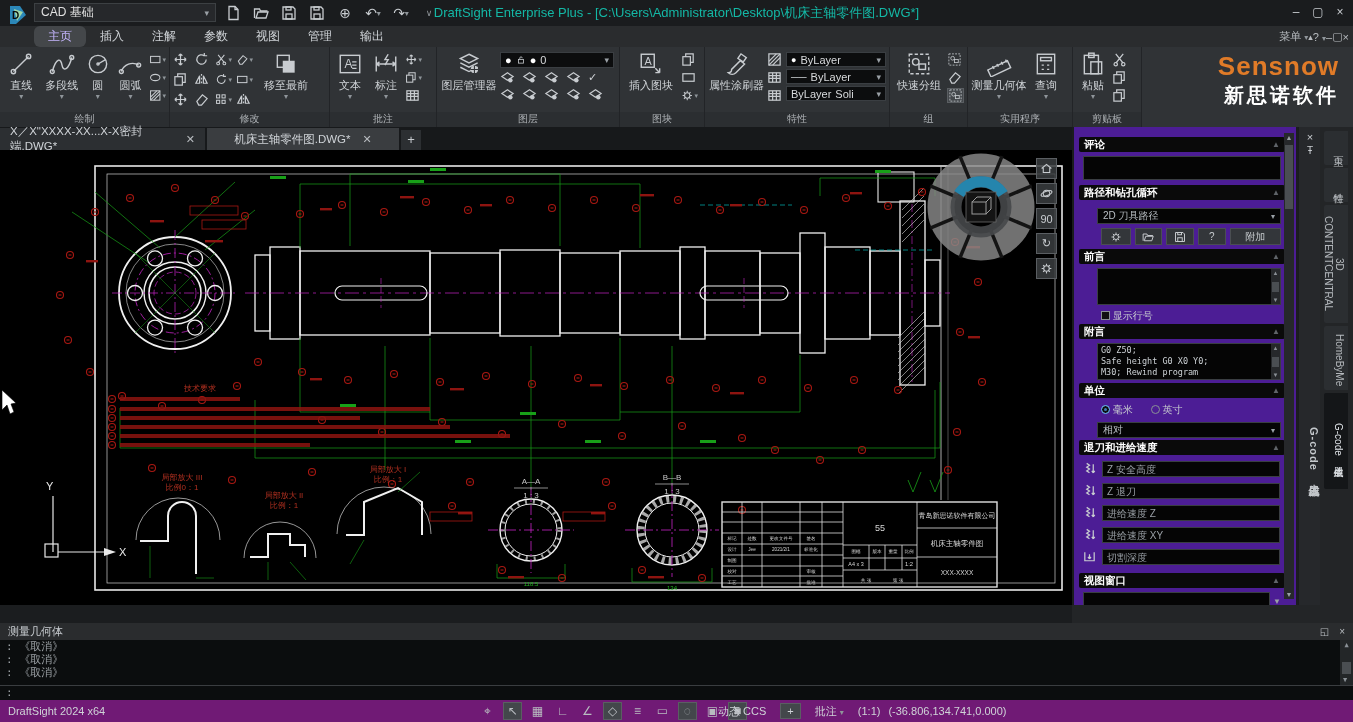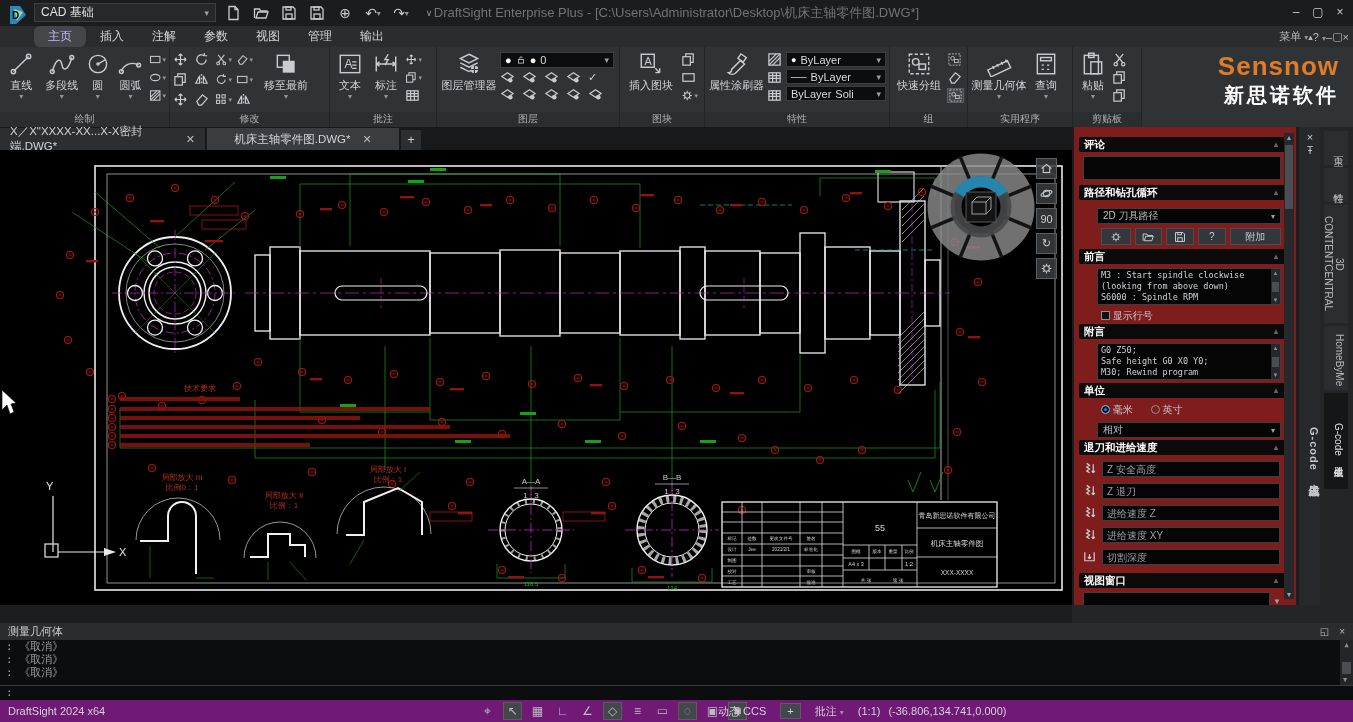--- a/index.html
+++ b/index.html
@@ -11,21 +11,21 @@
 
   
   #titlebar { position:absolute; left:0; top:0; width:1353px; height:26px; background:#1a1c1e; }
   #dslogo { position:absolute; left:6px; top:3px; width:24px; height:24px; }
   #wscombo { position:absolute; left:34px; top:3px; width:182px; height:19px; background:#26282b;
     border:1px solid #3c4043; font-size:12px; color:#e0e0e0; display:flex; align-items:center; padding:0 6px; }
   #wscombo .car { margin-left:auto; color:#9aa0a6; font-size:9px; }
   .qat { position:absolute; top:3px; height:20px; display:flex; align-items:center; gap:10px; left:224px; }
   .qbtn { width:18px; height:18px; display:flex; align-items:center; justify-content:center; color:#c8ccd0; font-size:14px; }
   #wtitle { position:absolute; left:0; right:0; top:0; height:26px; text-align:center; line-height:26px;
-    font-size:13px; color:#737373; pointer-events:none; }
+    font-size:13px; color:#14b8a6; pointer-events:none; }
   .winctl { position:absolute; top:0; height:26px; display:flex; }
   .winctl span { width:22px; text-align:center; line-height:24px; color:#c8ccd0; font-size:12px; }
 
   
   #menurow { position:absolute; left:0; top:26px; width:1353px; height:21px; background:#2a2c2e; display:flex; align-items:stretch; }
   .mtab { padding:0 14px; font-size:12px; line-height:21px; color:#cfd3d7; }
   .mtab.active { background:#44474a; color:#c4b5fd;border-radius:6px; }
   #menuright { position:absolute; right:4px; top:0; height:21px; display:flex; align-items:center; font-size:11px; color:#b8bcc0; }
 
   
@@ -55,21 +55,21 @@
   .dtab.active { background:#3a3d40; }
   .dtab .x { margin-left:12px; color:#b8bcc0; font-size:11px; }
   .newtab { width:20px; height:20px; background:#2c2f32; color:#c8ccd0; text-align:center; line-height:19px; font-size:13px; }
 
   
   #canvas { position:absolute; left:0; top:150px; width:1072px; height:455px; background:#000; }
   .ovbtn { position:absolute; width:21px; height:21px; background:rgba(58,61,64,.85); border:1px solid #5a5e62;
     color:#c8ccd0; display:flex; align-items:center; justify-content:center; font-size:11px; }
 
   
-  #panel { position:absolute; left:1072px; top:127px; width:224px; height:478px; background:#7f1d1d; border-left:2px solid #1a1c1e; }
+  #panel { position:absolute; left:1072px; top:127px; width:224px; height:478px; background:#4c1d95; border-left:2px solid #1a1c1e; }
   .psec { position:absolute; left:5px; width:206px; }
   .phead { height:15px; background:#0a0a0a; border-radius:2px; color:#ffffff; font-weight:bold; font-size:10.5px;
     display:flex; align-items:center; padding:0 5px; }
   .phead .tri { margin-left:auto; color:#5f6368; font-size:8px; }
   .pbox { background:#050505; border:1px solid #3a3e42; color:#b9bfc4; }
   .gtext { font-family:"DejaVu Sans Mono","Liberation Mono",monospace; font-size:8.5px; line-height:11px; color:#cdd2d6; padding:1px 3px; }
   .tascroll { position:absolute; right:0; top:0; bottom:0; width:9px; background:#26282b; display:flex; flex-direction:column; align-items:center; justify-content:space-between; }
   .tascroll span { font-size:6px; color:#8a9096; line-height:8px; }
   .tascroll .thumb { width:7px; height:10px; background:#4a4e52; }
   .pdrop { height:16px; display:flex; align-items:center; font-size:10px; padding:0 5px; }
@@ -1293,25 +1293,20 @@
           </div>
       </div>
     </div>
 
     <div class="psec" style="top:122px">
       <div class="phead">
           <span>前言</span>
           <span class="tri">▲</span>
         </div>
       <div class="pbox" style="position:relative;margin:4px 4px 0 18px;height:37px">
-        <div class="gtext" style="margin-right:10px">
-          <div>M3    : Start spindle clockwise</div>
-            <div>(looking from above down)</div>
-            <div>S6000  : Spindle RPM</div>
-        </div>
         <div class="tascroll">
             <span>▲</span>
             <span class="thumb"></span>
             <span>▼</span>
           </div>
       </div>
       <div style="margin:4px 0 0 22px;font-size:10px;color:#c8ccd0">
         <span class="chk"></span> <span>显示行号</span>
       </div>
     </div>

